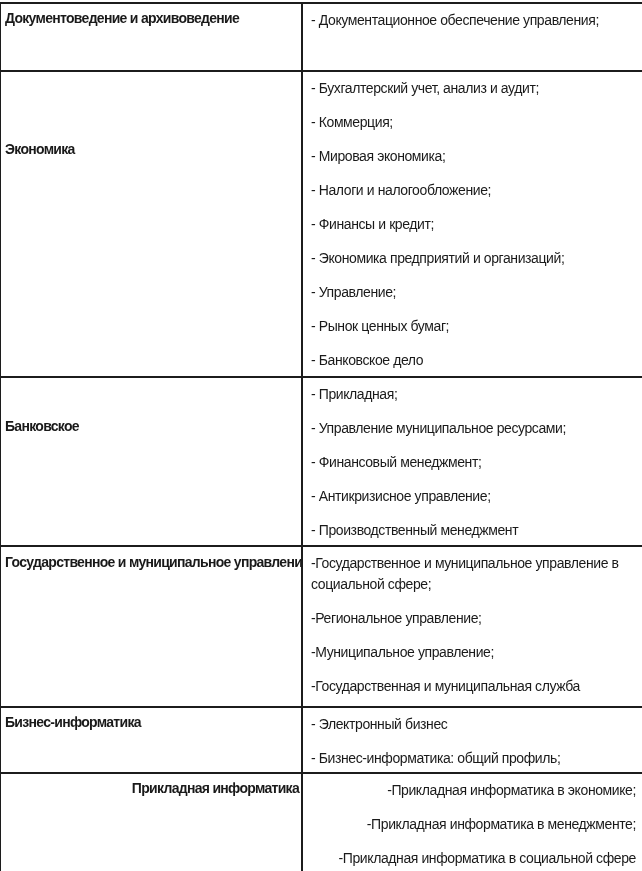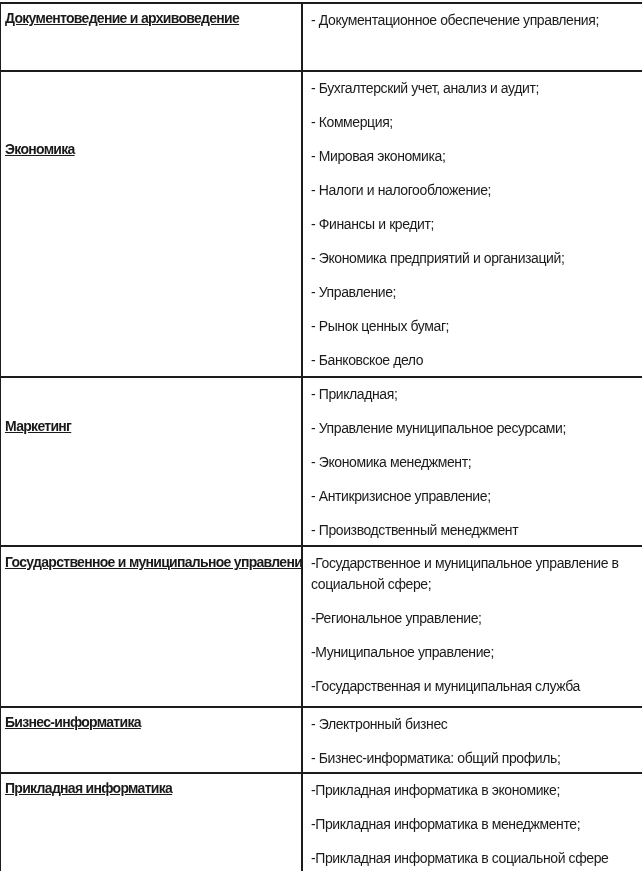--- a/index.html
+++ b/index.html
@@ -11,35 +11,35 @@
   body{
     width:642px;height:871px;overflow:hidden;background:var(--bg);
     font-family:"Liberation Sans", sans-serif;color:var(--text);
   }
   .doc-table{
     margin-top:2px;width:642px;box-sizing:border-box;
     border-top:2px solid var(--border);
     border-left:1px solid var(--border);
   }
   .row{display:flex;box-sizing:border-box;border-bottom:2px solid var(--border);}
-  .row:last-child{border-bottom:none;}
+  .row:last-child{border-bottom:none;text-align:right;}
   .r1{height:68px}
   .r2{height:306px}
   .r3{height:169px}
   .r4{height:161px}
   .r5{height:66px}
   .r6{height:97px}
   .cell-cat{
     flex:0 0 302px;width:302px;box-sizing:border-box;
     border-right:2px solid var(--border);
     padding:0 2px 0 4px;overflow:hidden;
   }
   .cat-label{
     font-weight:bold;font-size:14px;line-height:18px;
-    letter-spacing:-0.7px;white-space:nowrap;text-decoration:underline;
+    letter-spacing:-0.7px;white-space:nowrap;
   }
   .r1 .cat-label{padding-top:5px}
   .r2 .cat-label{padding-top:68px}
   .r3 .cat-label{padding-top:39px}
   .r4 .cat-label{padding-top:6px}
   .r5 .cat-label{padding-top:5px}
   .r6 .cat-label{padding-top:5px}
   .cell-spec{
     flex:1 1 auto;box-sizing:border-box;
     padding:6px 6px 0 8px;overflow:hidden;
@@ -75,26 +75,26 @@
       <p class="spec-item">- Финансы и кредит;</p>
       <p class="spec-item">- Экономика предприятий и организаций;</p>
       <p class="spec-item">- Управление;</p>
       <p class="spec-item">- Рынок ценных бумаг;</p>
       <p class="spec-item">- Банковское дело</p>
     </div>
   </div>
 
   <div class="row r3">
     <div class="cell-cat">
-      <div class="cat-label">Маркетинг</div>
+      <div class="cat-label">Банковское</div>
     </div>
     <div class="cell-spec">
       <p class="spec-item">- Прикладная;</p>
       <p class="spec-item">- Управление муниципальное ресурсами;</p>
-      <p class="spec-item">- Экономика менеджмент;</p>
+      <p class="spec-item">- Финансовый менеджмент;</p>
       <p class="spec-item">- Антикризисное управление;</p>
       <p class="spec-item">- Производственный менеджмент</p>
     </div>
   </div>
 
   <div class="row r4">
     <div class="cell-cat">
       <div class="cat-label">Государственное и муниципальное управление</div>
     </div>
     <div class="cell-spec">

